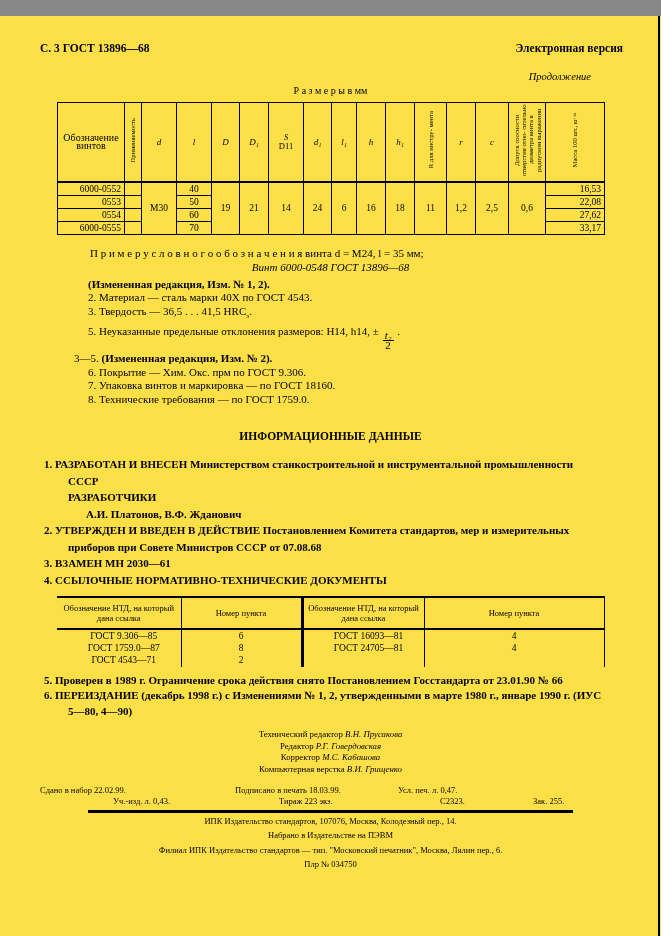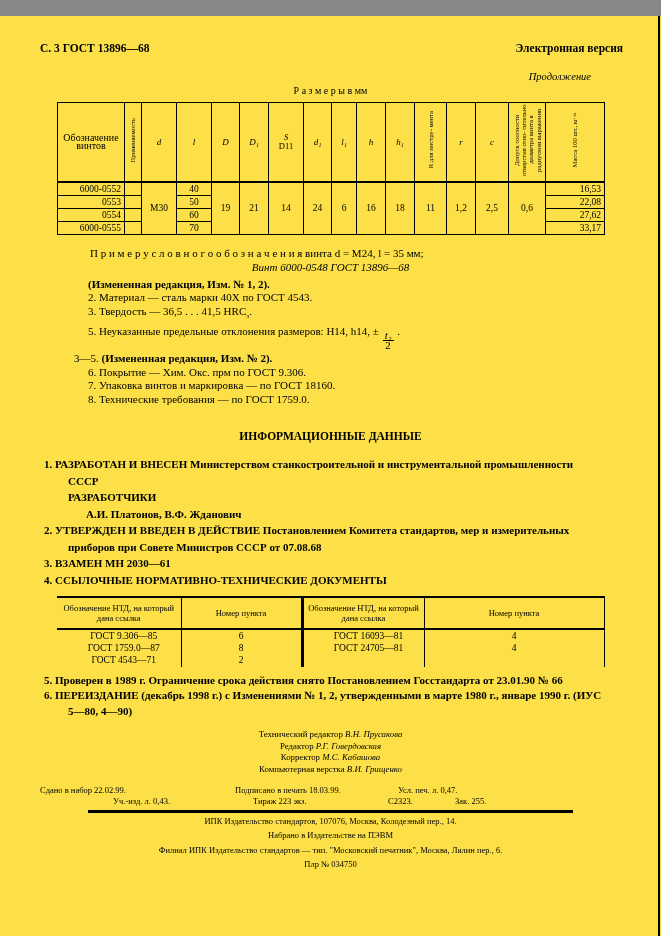--- a/index.html
+++ b/index.html
@@ -76,21 +76,21 @@
   .ai { padding-left:24px; text-indent:-24px; line-height:15.5px; }
 
   
   .colophon { text-align:center; margin-top:10px; font-size:8.8px; line-height:11.5px; }
   .colophon .nm { font-style:italic; }
   .imprint { font-size:8.5px; margin-top:10px; }
   .imp-row1 { display:flex; padding:0 36px 0 40px; }
   .imp-row1 span:nth-child(1){ width:195px; }
   .imp-row1 span:nth-child(2){ width:163px; }
   .imp-row1 span:nth-child(3){ width:168px; }
-  .imp-row2 { display:flex; padding-left:113px; margin-top:1px; }
+  .imp-row2 { display:flex; padding-left:113px; margin-top:1px;gap:26px; }
   .imp-row2 span:nth-child(1){ width:140px; }
   .imp-row2 span:nth-child(2){ width:135px; }
   .imp-row2 span:nth-child(3){ width:67px; }
   .imp-rule { height:2.5px; background:#000; margin:4px 88px 0 88px; }
   .imp-center { text-align:center; font-size:8.5px; line-height:11.5px; margin-top:3px; }
 </style>
 </head>
 <body>
 
 <div class="page">

